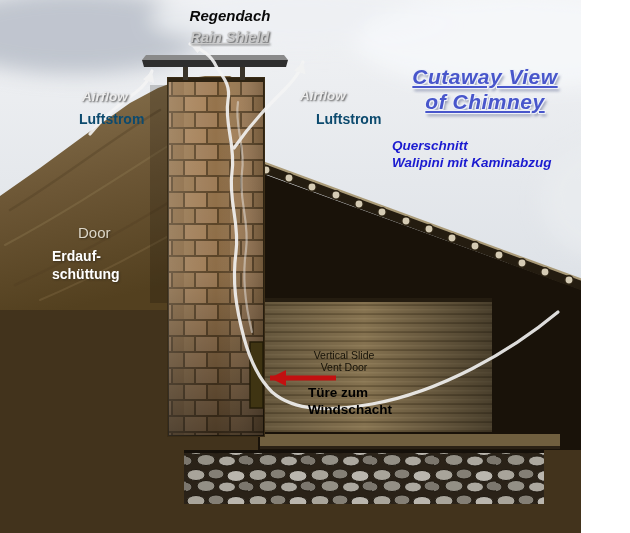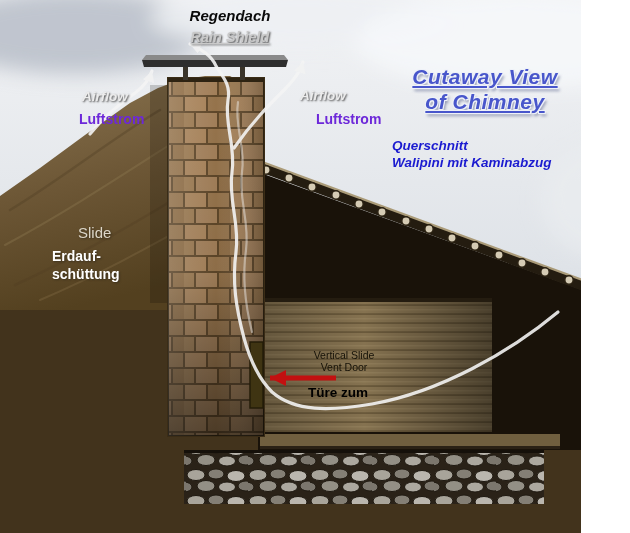--- a/index.html
+++ b/index.html
@@ -9,21 +9,21 @@
   .lbl{position:absolute;white-space:nowrap;}
   .regendach{left:148px;top:7px;width:164px;text-align:center;
     font:italic 700 15px "Liberation Sans",sans-serif;color:#0a0a0a;}
   .rainshield{left:148px;top:29px;width:164px;text-align:center;
     font:italic 700 14.5px "Liberation Sans",sans-serif;color:#c9c9c9;
     text-shadow:1px 1px 2px #454545;text-decoration:underline;}
   .airflow{font:italic 700 13.5px "Liberation Sans",sans-serif;color:#ececec;
     text-shadow:1px 1px 2px #4d4d4d;margin-left:16px;}
   .airflow-l{left:66px;top:89px;}
   .airflow-r{left:284px;top:88px;}
-  .luftstrom{font:700 14px "Liberation Sans",sans-serif;color:#6d28d9;padding-left:32px;}
+  .luftstrom{font:700 14px "Liberation Sans",sans-serif;color:#0c4a6e;padding-left:32px;}
   .luftstrom-l{left:47px;top:111px;}
   .luftstrom-r{left:284px;top:111px;}
   .title{left:378px;top:64px;width:214px;text-align:center;
     font:italic 700 21px "Liberation Sans",sans-serif;color:#4856cb;
     line-height:25px;letter-spacing:.5px;
     text-shadow:-1px -1px 0 #eef1f8,1px -1px 0 #eef1f8,-1px 1px 0 #eef1f8,
                  1px 1px 0 #eef1f8,2px 3px 3px rgba(90,100,140,.65);text-decoration:underline;}
   .subtitle{left:392px;top:137px;font:italic 700 13.5px "Liberation Sans",sans-serif;
     color:#1b1bd0;line-height:17px;}
   .berm{left:78px;top:224px;font:400 15px "Liberation Sans",sans-serif;
@@ -200,28 +200,29 @@
 <div class="lbl title">
   <div>Cutaway View</div>
   <div>of Chimney</div>
 </div>
 
 <div class="lbl subtitle">
   <div>Querschnitt</div>
   <div>Walipini mit Kaminabzug</div>
 </div>
 
-<div class="lbl berm">Slide</div>
+<div class="lbl berm">Door</div>
 <div class="lbl erdauf">
   <div>Erdauf-</div>
   <div>schüttung</div>
 </div>
 
 <div class="lbl ventdoor-en">
   <div>Vertical Slide</div>
   <div>Vent Door</div>
 </div>
 
 <div class="lbl ventdoor-de">
   <div>Türe zum</div>
+  <div>Windschacht</div>
 </div>
 
 </div>
 
 </body></html>

